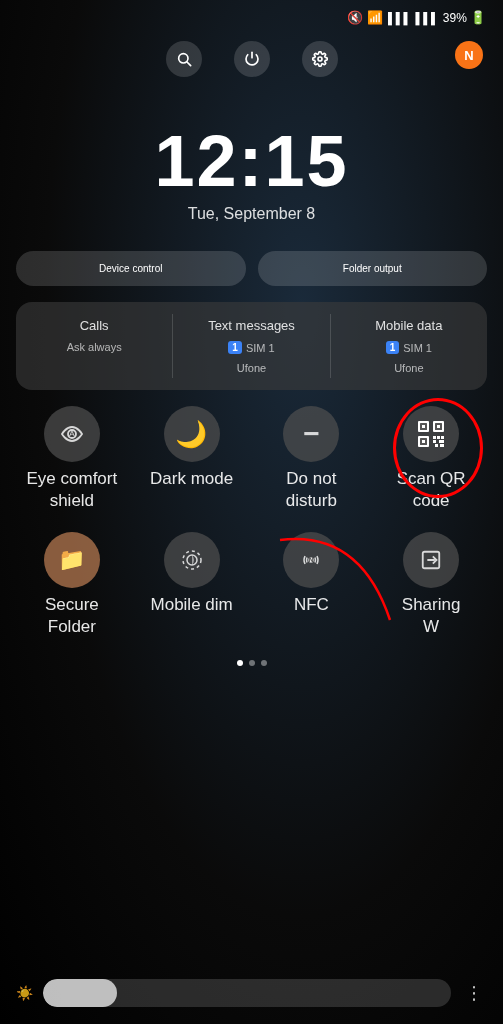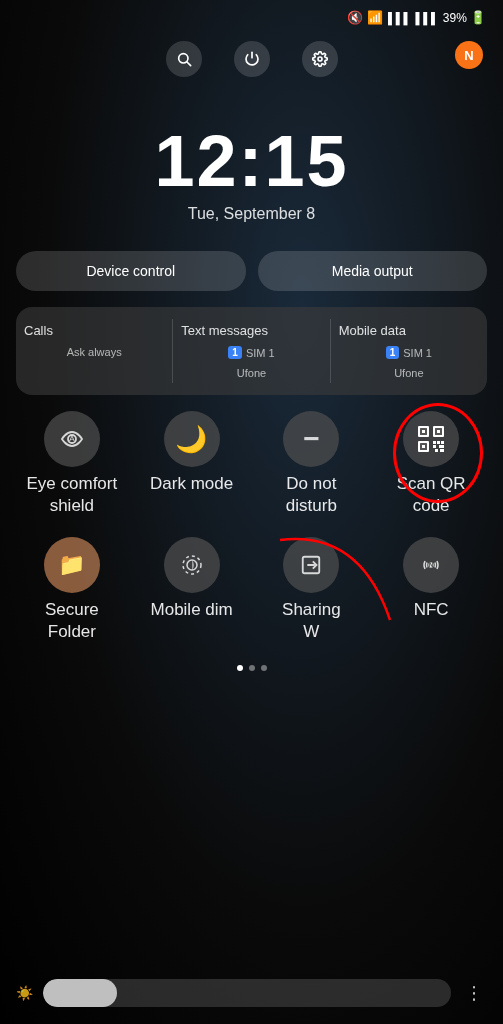--- a/index.html
+++ b/index.html
@@ -117,38 +117,39 @@
       justify-content: center;
     }
 
     .quick-btn {
       flex: 1;
       background: rgba(255,255,255,0.15);
       border: none;
       border-radius: 24px;
       color: #fff;
       padding: 12px 0;
-      font-size: 14px;
+      font-size: 10px;
       font-weight: 500;
       cursor: pointer;
       text-align: center;
     }
 
     
     .sim-panel {
       margin: 6px 16px;
       background: rgba(60,60,60,0.6);
       border-radius: 16px;
       padding: 12px 0;
       display: flex;
       align-items: stretch;
     }
 
     .sim-item {
       flex: 1;
+      text-align: center;
       padding: 4px 8px;
       border-right: 1px solid rgba(255,255,255,0.15);
     }
 
     .sim-item:last-child {
       border-right: none;
     }
 
     .sim-label {
       font-size: 13px;
@@ -340,21 +341,21 @@
     </div>
   </div>
 
   <div class="clock-section">
     <div class="clock-time">12:15</div>
     <div class="clock-date">Tue, September 8</div>
   </div>
 
   <div class="quick-buttons">
     <button class="quick-btn">Device control</button>
-    <button class="quick-btn">Media output</button>
+    <button class="quick-btn">Folder output</button>
   </div>
 
   <div class="sim-panel">
     <div class="sim-item">
       <div class="sim-label">Calls</div>
       <div class="sim-sub">Ask always</div>
     </div>
     <div class="sim-item">
       <div class="sim-label">Text messages</div>
       <div class="sim-sub">
@@ -443,45 +444,45 @@
 
     <div class="toggle-item">
       <div class="toggle-icon">
         <svg width="24" height="24" viewBox="0 0 24 24" fill="none" stroke="rgba(255,255,255,0.8)" stroke-width="1.5">
           <circle cx="12" cy="12" r="5"></circle>
           <circle cx="12" cy="12" r="9" stroke-dasharray="3 3"></circle>
           <path d="M12 7 Q14 9 14 12 Q14 15 12 17" stroke="none" fill="rgba(255,255,255,0.5)"></path>
         </svg>
       </div>
       <div class="toggle-label">Mobile dim</div>
-    </div>
-
-    <div class="toggle-item">
-      <div class="toggle-icon">
-        <svg width="22" height="22" viewBox="0 0 24 24" fill="none" stroke="rgba(255,255,255,0.8)" stroke-width="2">
-          <rect x="3" y="3" width="18" height="18" rx="2"></rect>
-          <path d="M8 12h8M14 8l4 4-4 4"></path>
-        </svg>
-      </div>
-      <div class="toggle-label">Sharing<br>W</div>
     </div>
 
     <div class="toggle-item">
       <div class="toggle-icon">
         <svg width="24" height="24" viewBox="0 0 24 24" fill="none" stroke="rgba(255,255,255,0.8)" stroke-width="1.5">
           <path d="M6 8 Q4 12 6 16"></path>
           <path d="M8 9.5 Q7 12 8 14.5"></path>
           <path d="M18 8 Q20 12 18 16"></path>
           <path d="M16 9.5 Q17 12 16 14.5"></path>
           <circle cx="12" cy="12" r="2" fill="rgba(255,255,255,0.8)"></circle>
           <text x="12" y="12.5" text-anchor="middle" dominant-baseline="middle" font-size="7" fill="#555" stroke="none" font-weight="bold">N</text>
         </svg>
       </div>
       <div class="toggle-label">NFC</div>
     </div>
+
+    <div class="toggle-item">
+      <div class="toggle-icon">
+        <svg width="22" height="22" viewBox="0 0 24 24" fill="none" stroke="rgba(255,255,255,0.8)" stroke-width="2">
+          <rect x="3" y="3" width="18" height="18" rx="2"></rect>
+          <path d="M8 12h8M14 8l4 4-4 4"></path>
+        </svg>
+      </div>
+      <div class="toggle-label">Sharing<br>W</div>
+    </div>
   </div>
 
   <div class="page-dots">
     <div class="dot active"></div>
     <div class="dot"></div>
     <div class="dot"></div>
   </div>
 
   <div class="bottom-bar">
     <span class="brightness-icon">☀️</span>

